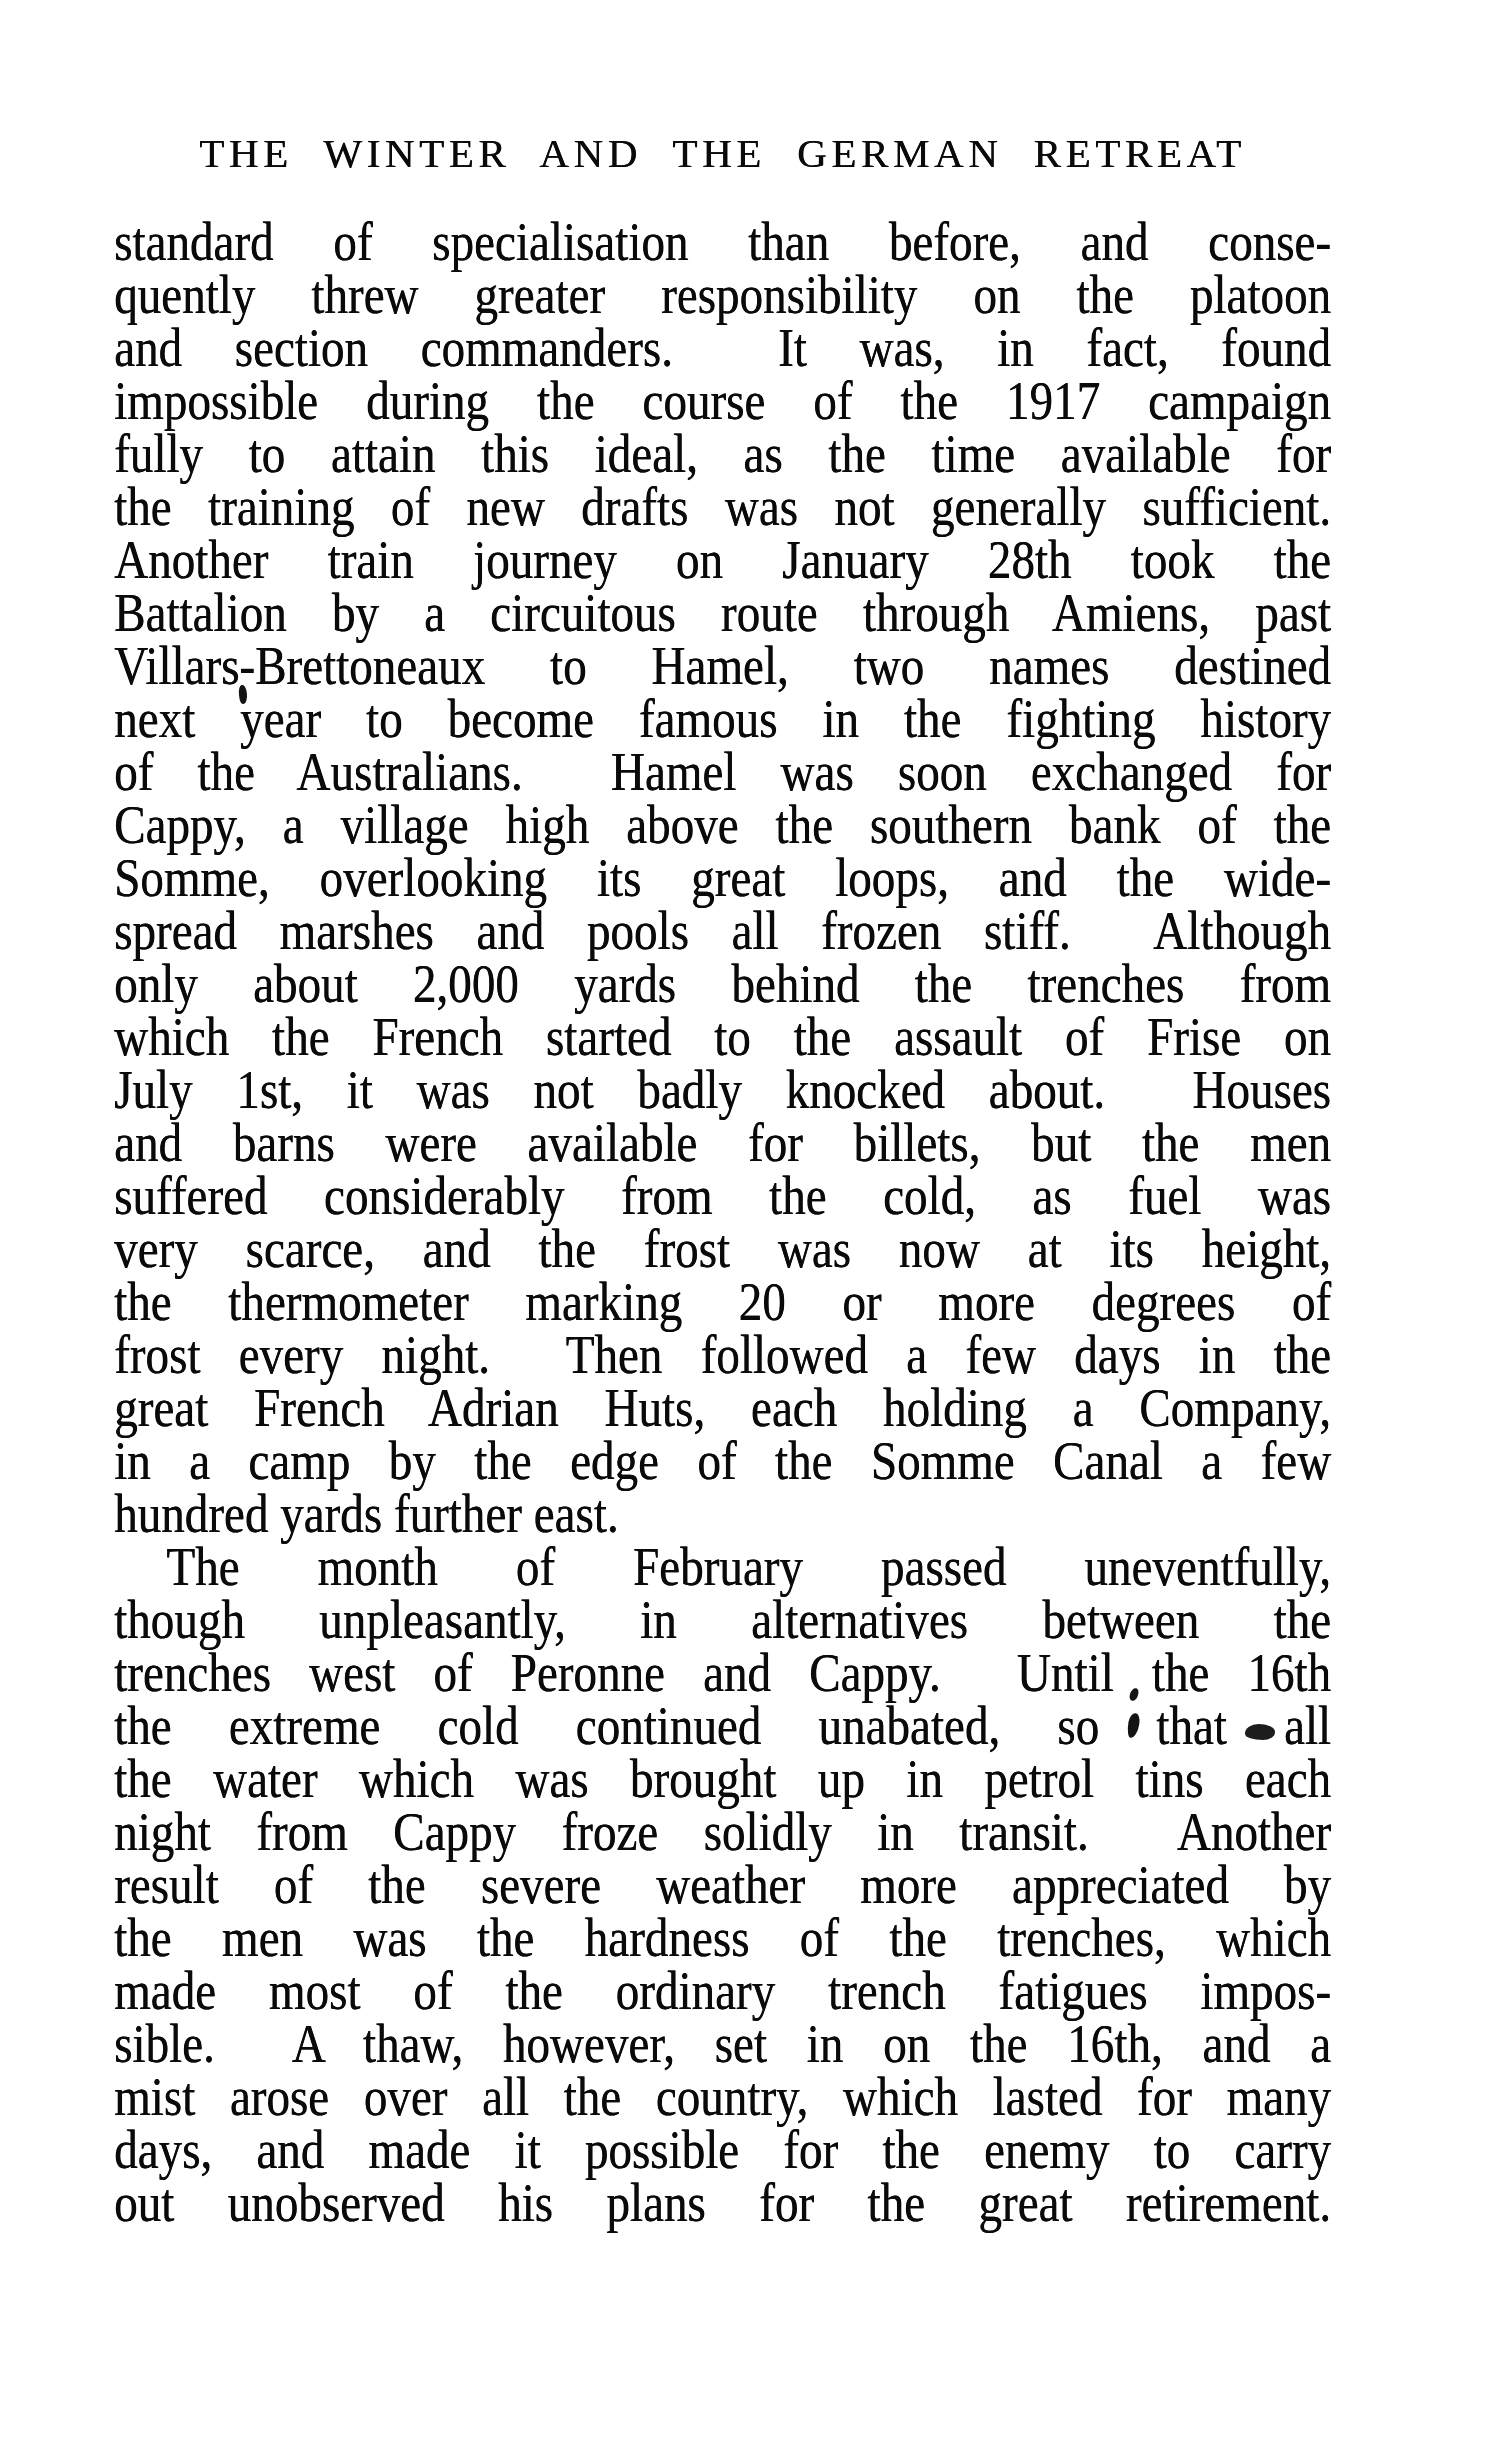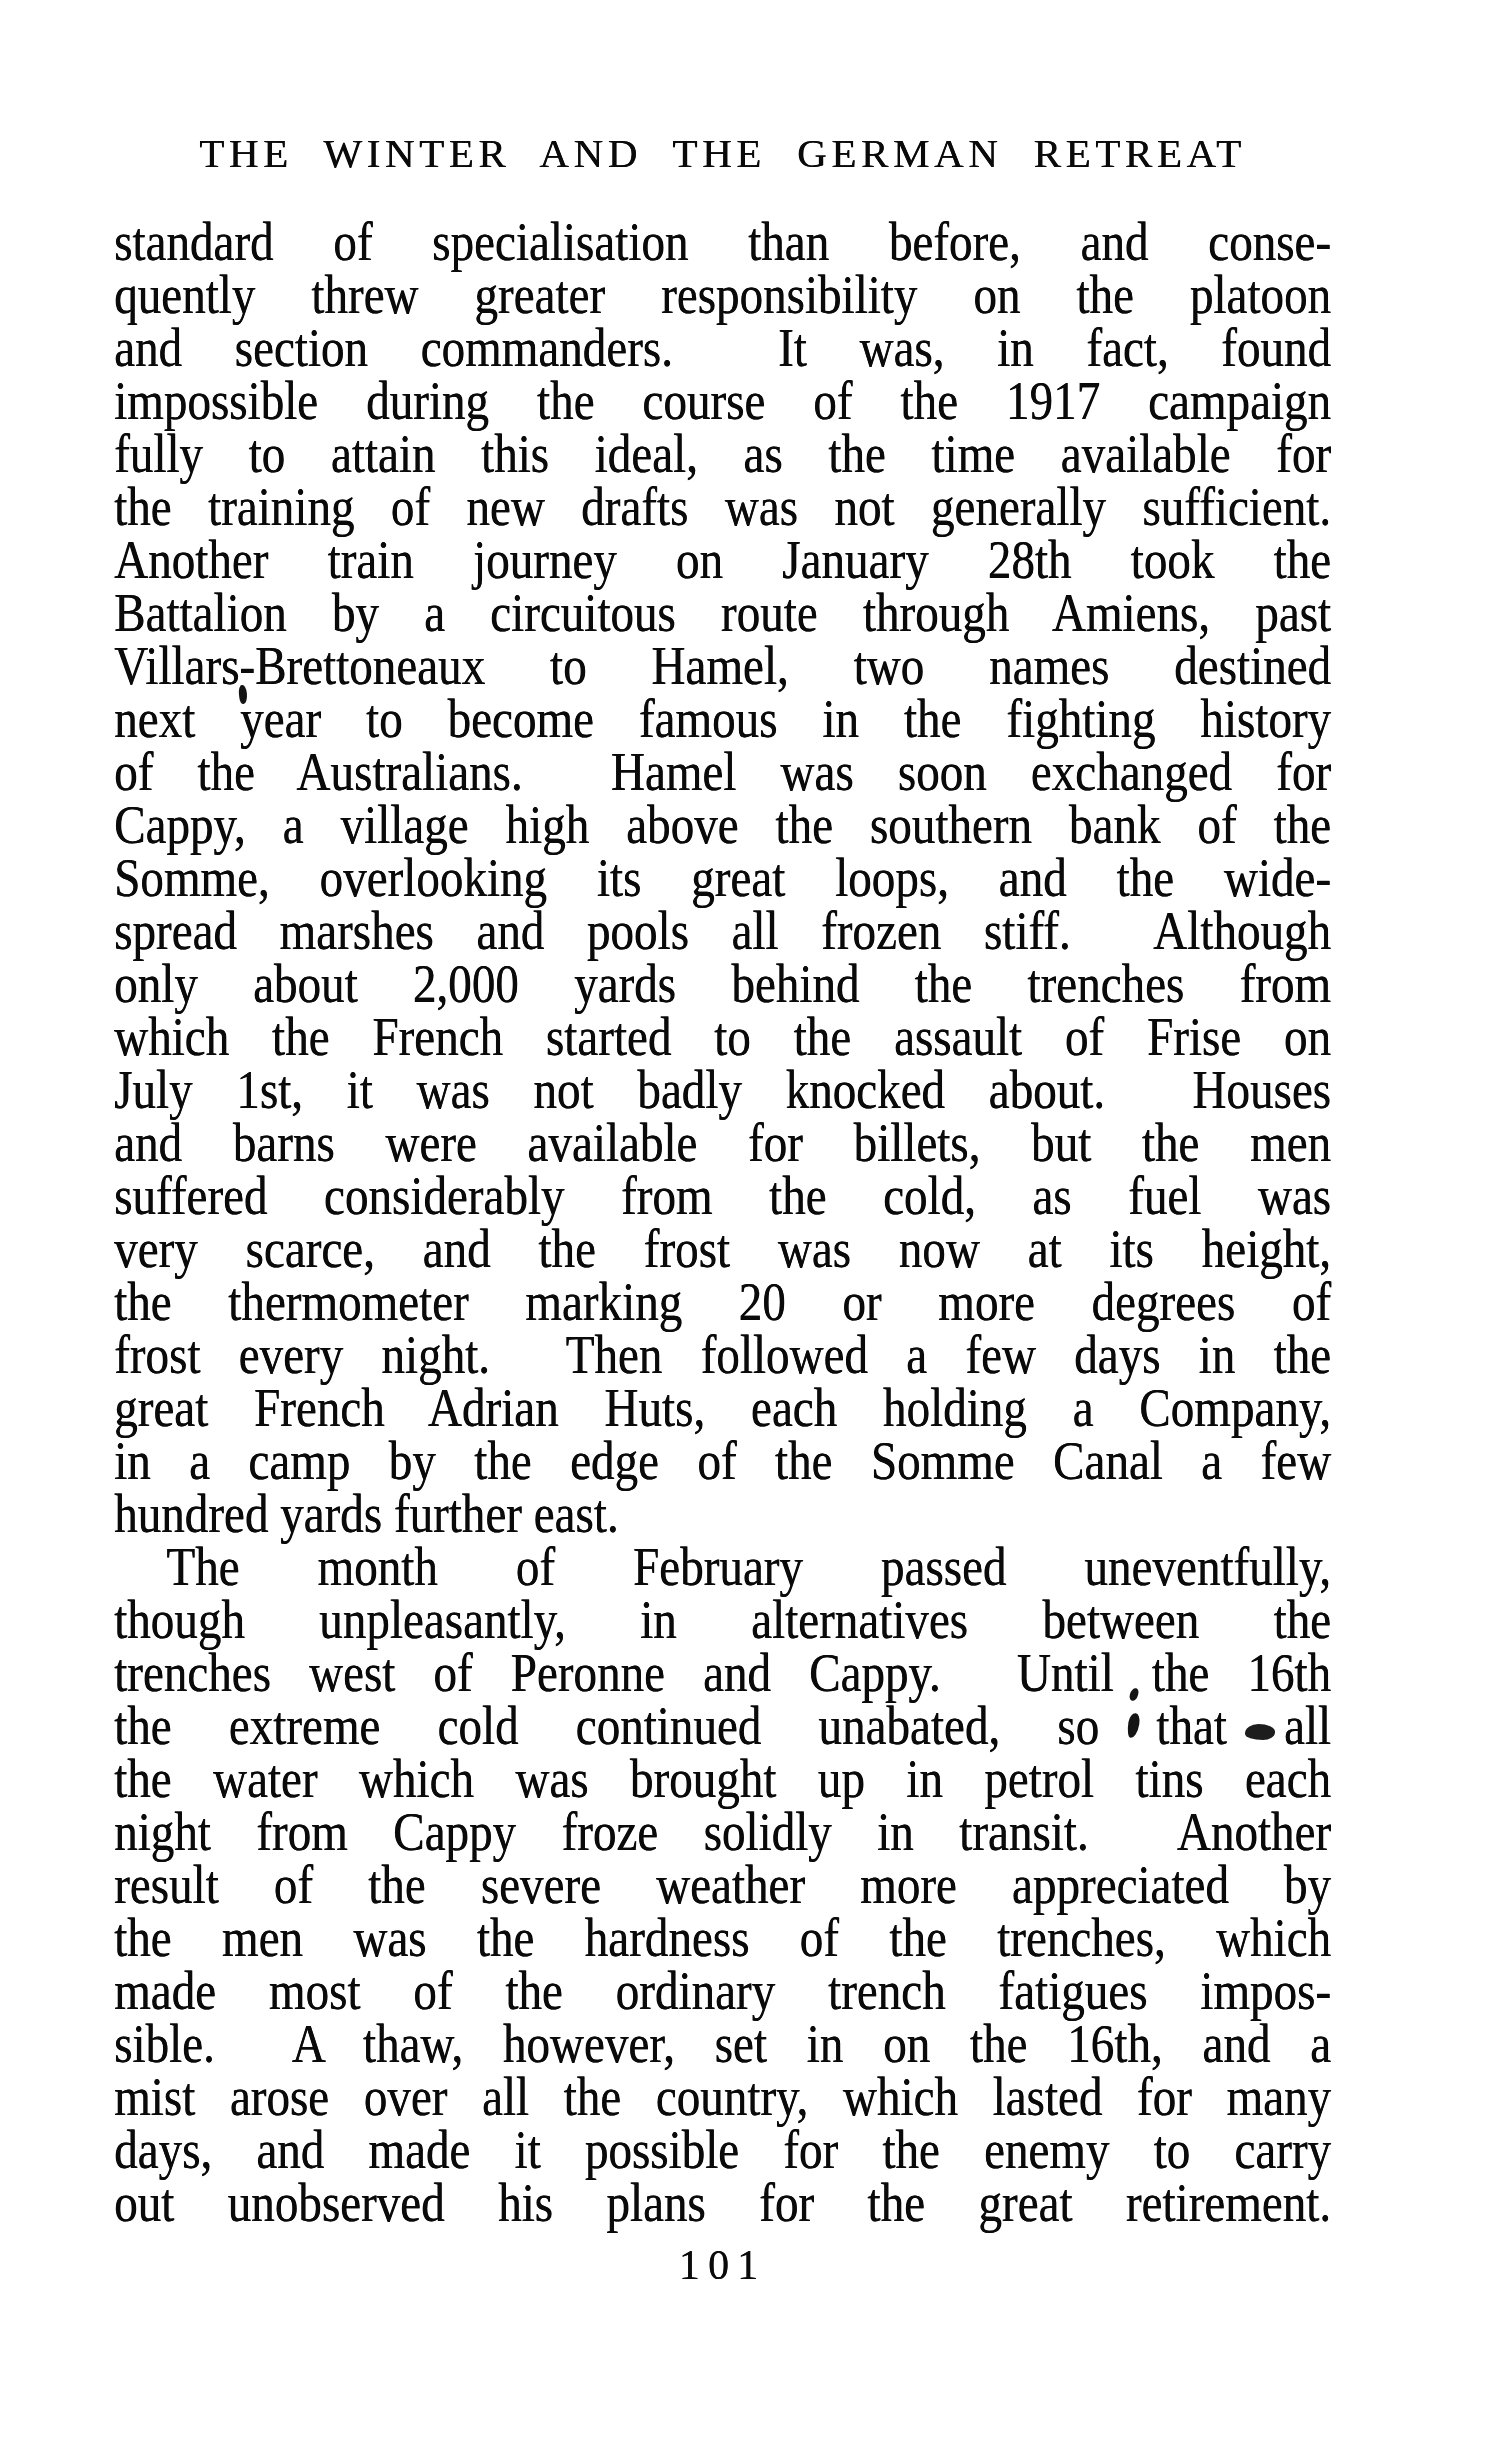--- a/index.html
+++ b/index.html
@@ -106,16 +106,15 @@
     <p class="line">mist arose over all the country, which lasted for many</p>
     <p class="line">days, and made it possible for the enemy to carry</p>
     <p class="line">out unobserved his plans for the great retirement.</p>
   </main>
 
   <span class="artifact a1-dot"></span>
   <span class="artifact a1-tail"></span>
   <span class="artifact a2"></span>
   <span class="artifact a3"></span>
 
-  <footer class="folio">101</footer>
 
 </div>
 
 
 </body></html>

